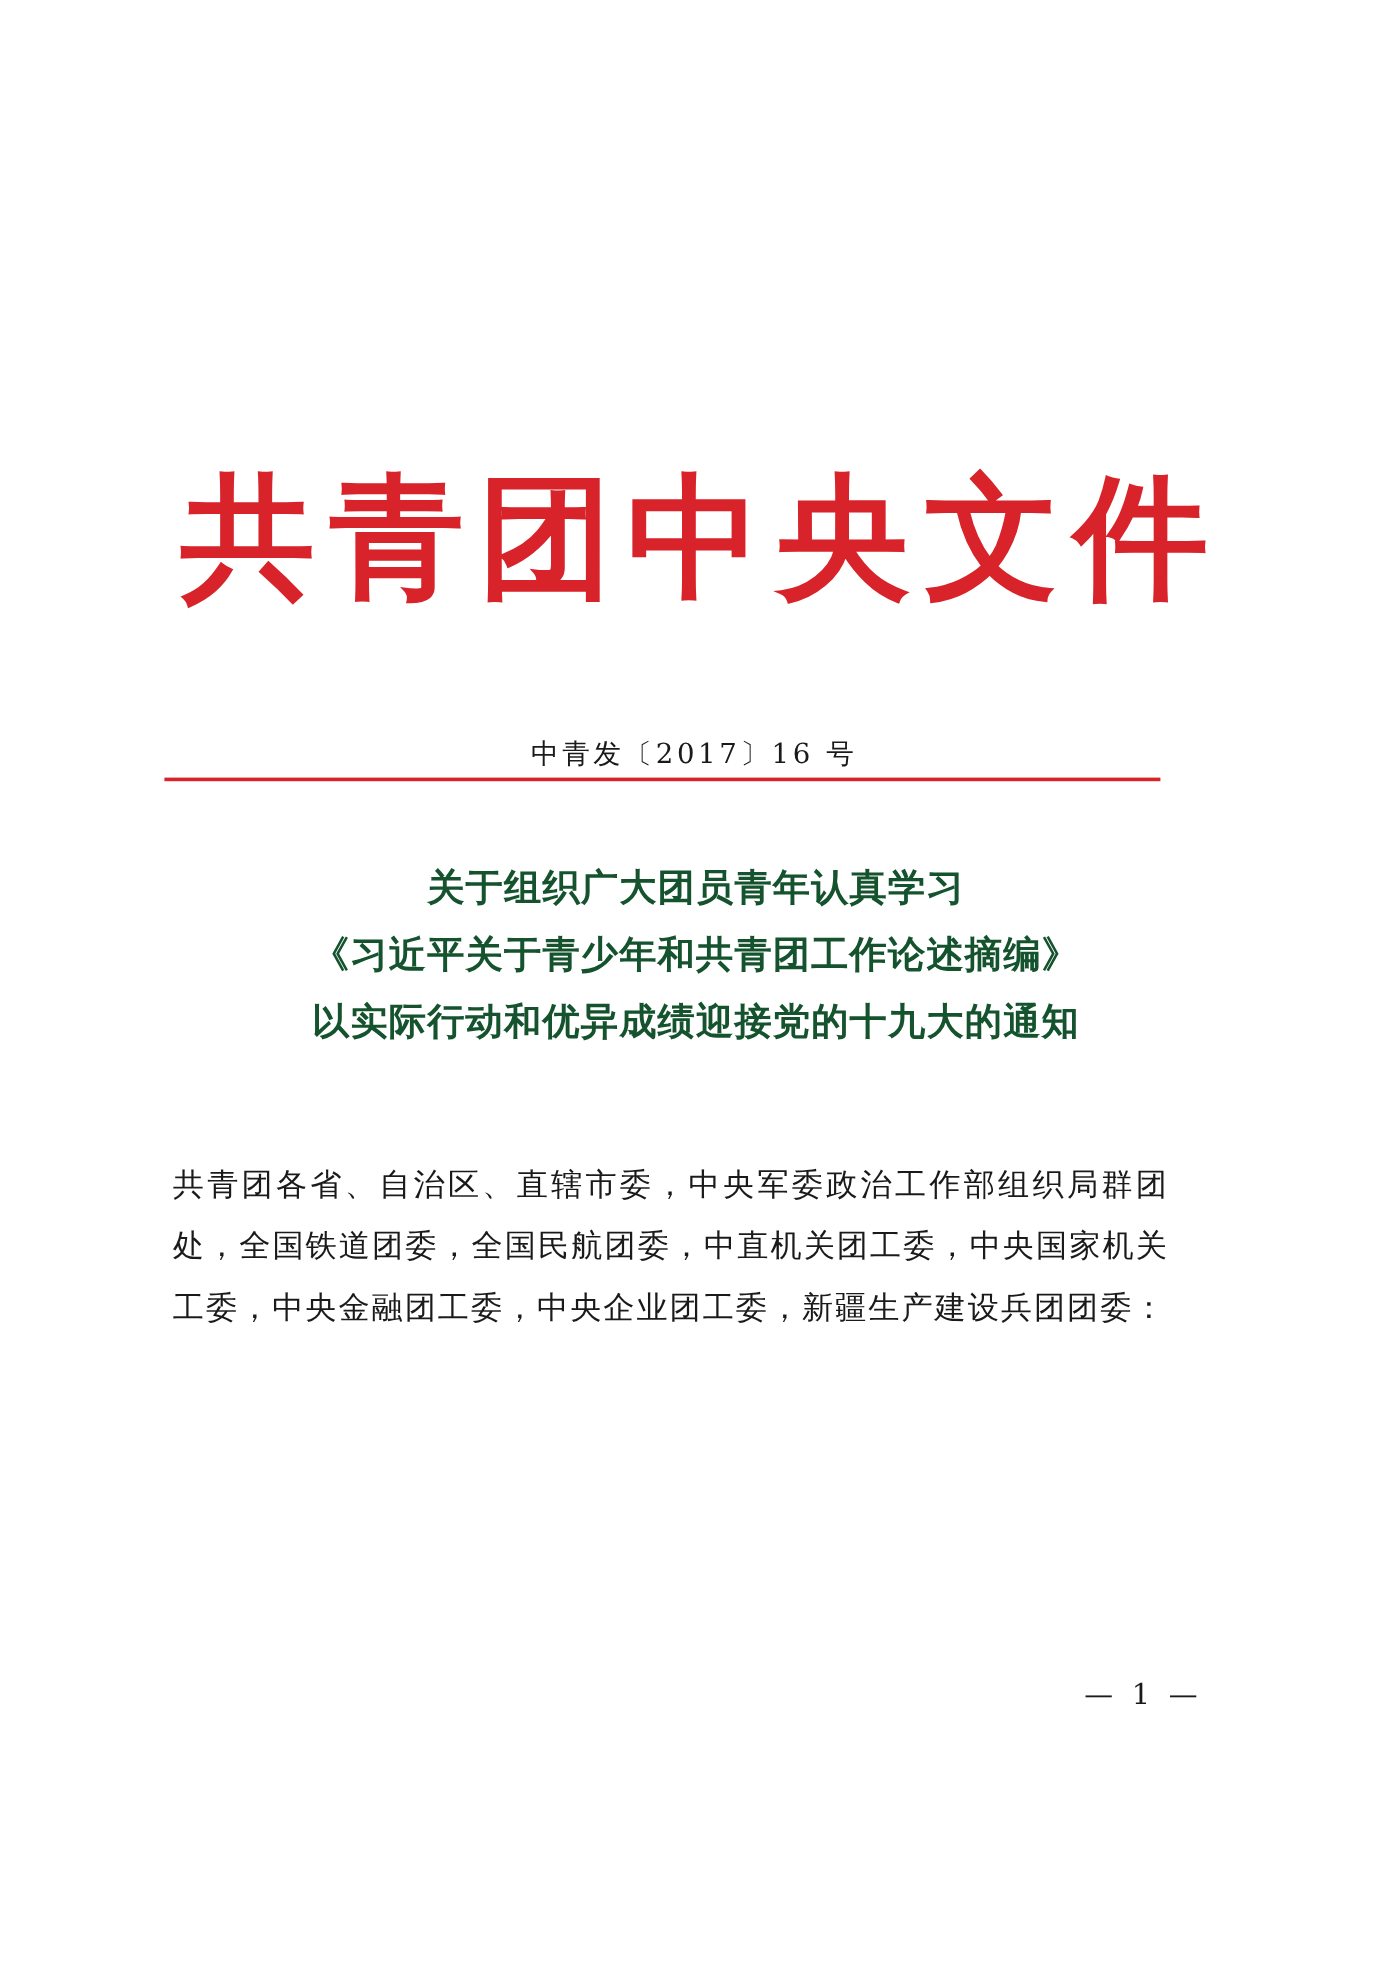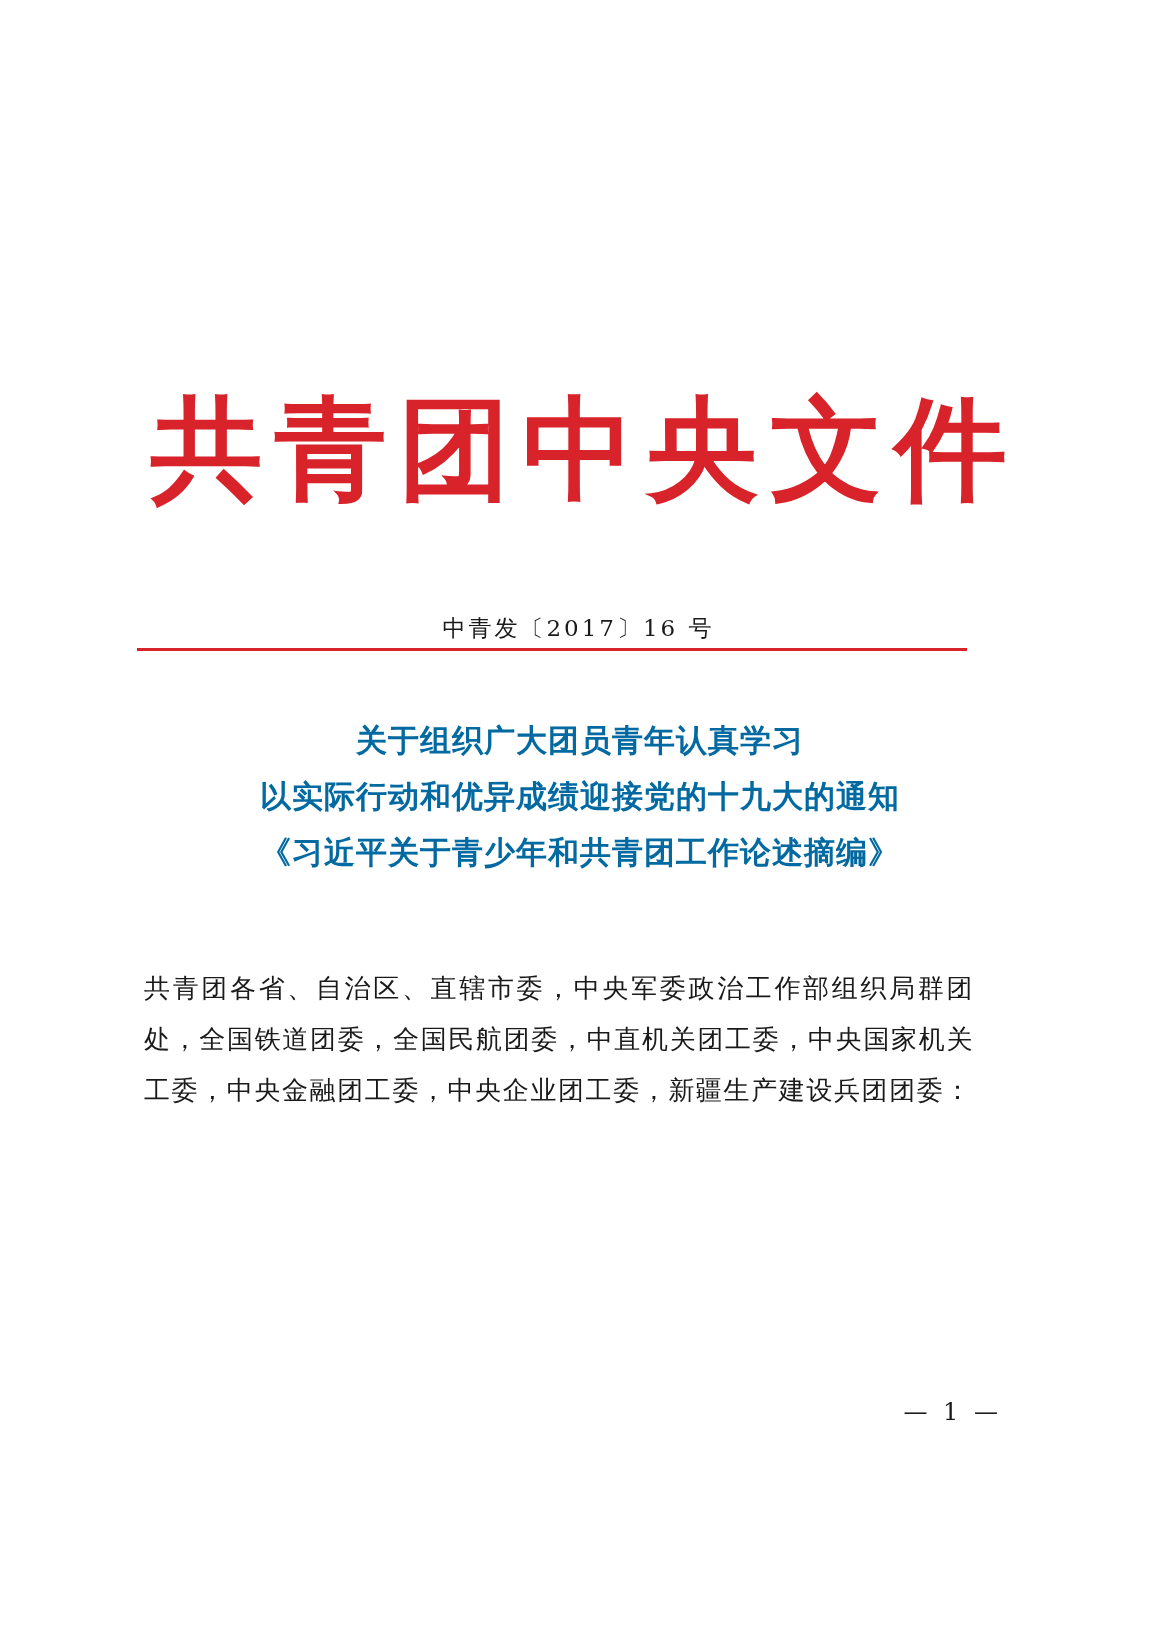--- a/index.html
+++ b/index.html
@@ -74,21 +74,21 @@
     top: 712px;
     width: 900px;
     text-align: center;
   }
   .title-line {
     font-family: "DejaVu Serif", "Liberation Serif", serif;
     font-weight: 700;
     font-size: 31px;
     line-height: 56px;
     letter-spacing: 1px;
-    color: #0369a1;
+    color: #14532d;
     white-space: nowrap;
   }
 
   
   .body-block {
     position: absolute;
     left: 144px;
     top: 963px;
     width: 830px;
   }
@@ -127,22 +127,22 @@
   <div class="masthead">
     <div class="masthead-title">共青团中央文件</div>
   </div>
 
   <div class="doc-number">中青发〔2017〕16 号</div>
 
   <div class="red-rule"></div>
 
   <div class="title-block">
     <div class="title-line">关于组织广大团员青年认真学习</div>
+    <div class="title-line">《习近平关于青少年和共青团工作论述摘编》</div>
     <div class="title-line">以实际行动和优异成绩迎接党的十九大的通知</div>
-    <div class="title-line">《习近平关于青少年和共青团工作论述摘编》</div>
   </div>
 
   <div class="body-block">
     <p class="body-para">共青团各省、自治区、直辖市委，中央军委政治工作部组织局群团处，全国铁道团委，全国民航团委，中直机关团工委，中央国家机关工委，中央金融团工委，中央企业团工委，新疆生产建设兵团团委：</p>
   </div>
 
   <div class="page-number">— 1 —</div>
 
 </div>
 

